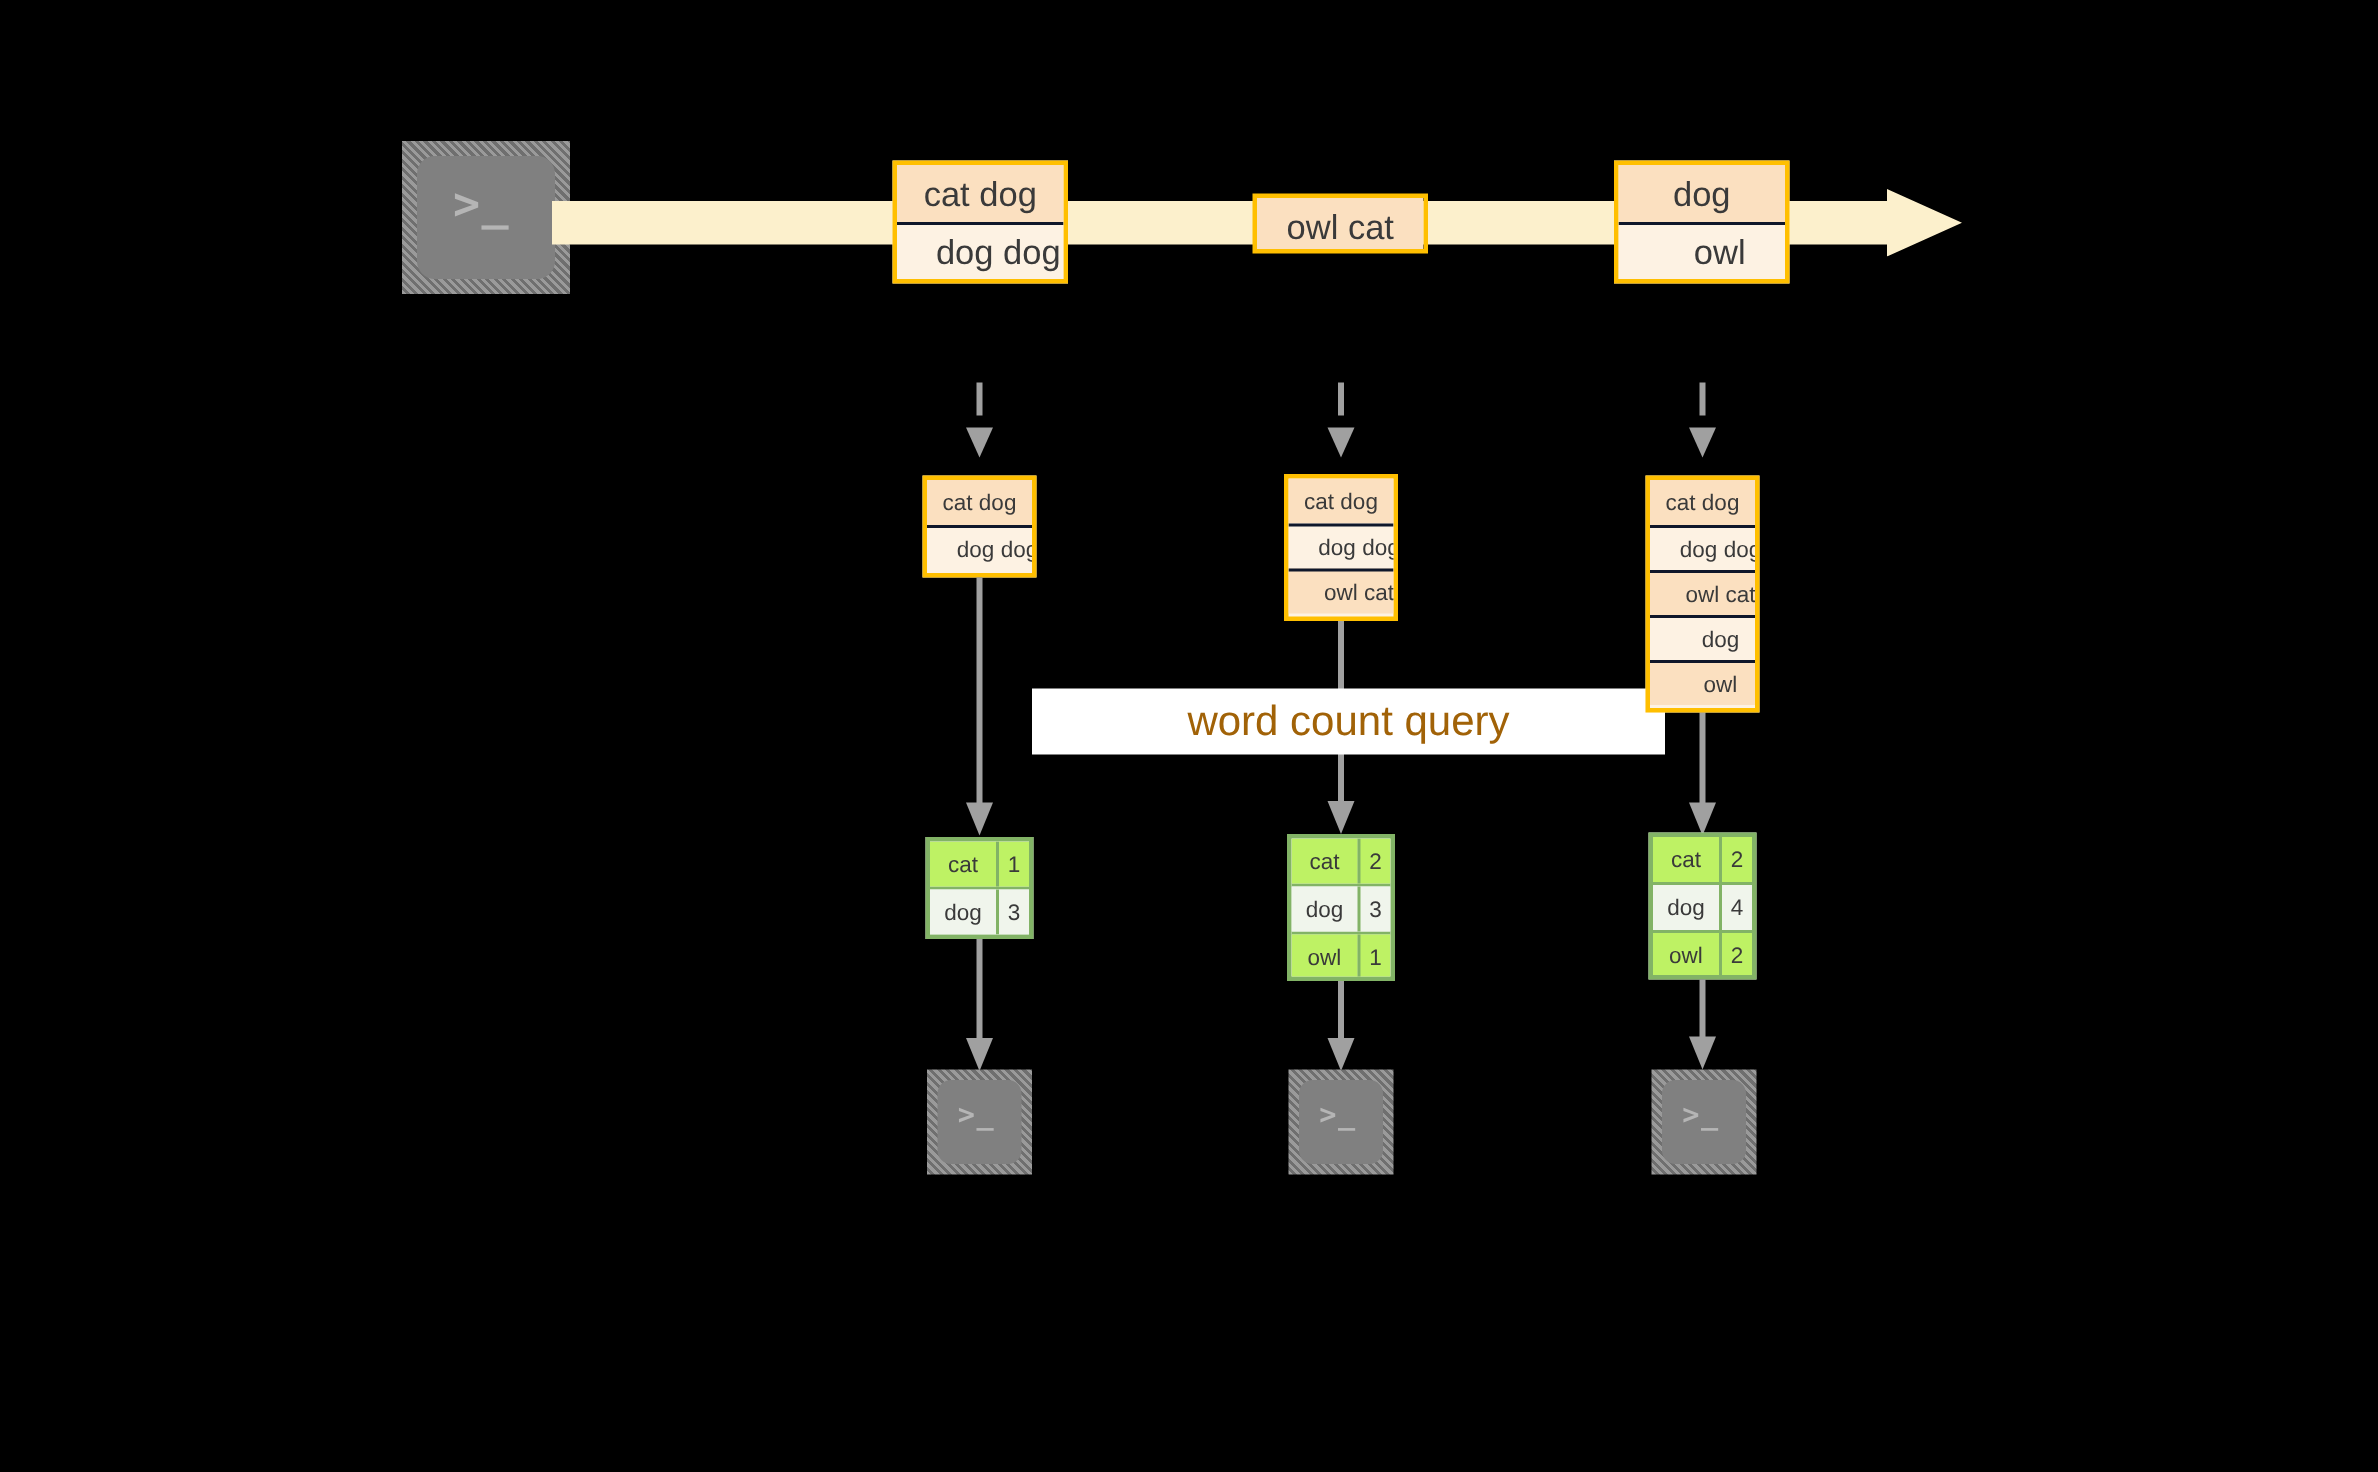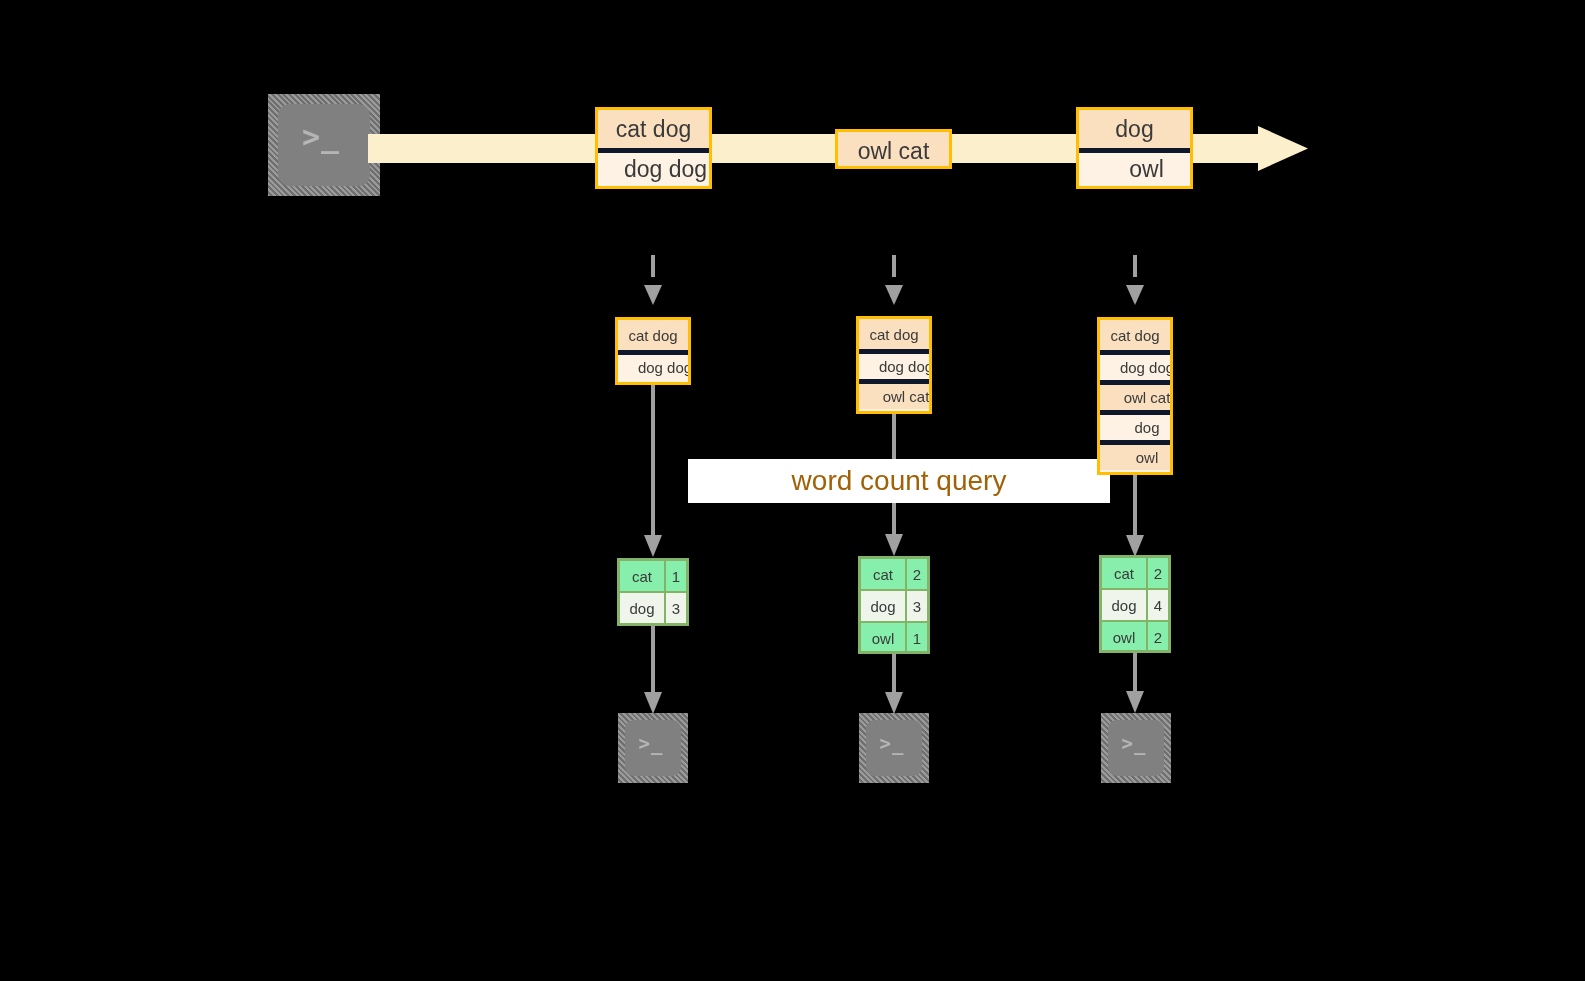--- a/index.html
+++ b/index.html
@@ -63,21 +63,21 @@
   .rec-row {
     box-sizing: border-box;
     display: flex;
     align-items: center;
     justify-content: center;
     white-space: nowrap;
     color: #3a3a3a;
   }
   .rec-row.shade-a { background: #FBE0C0; }
   .rec-row.shade-b { background: #FDF2E3; }
-  .rec-row + .rec-row { border-top: 5px solid #0f172a; padding-left: 24px; }
+  .rec-row + .rec-row { border-top: 2px solid #0f172a; padding-left: 24px; }
 
   
   .rec-box.top .rec-row { height: 38px; font-size: 23px; }
 
   
   .rec-box.stack .rec-row { height: 30px; font-size: 15px; }
 
   
   .res-table {
     position: absolute;
@@ -95,21 +95,21 @@
     box-sizing: border-box;
     display: flex;
     align-items: center;
     justify-content: center;
     font-size: 15px;
     color: #3a3a3a;
     white-space: nowrap;
   }
   .res-cell.word { flex: 0 0 44px; }
   .res-cell.count { flex: 1 1 auto; border-left: 2px solid #82B366; }
-  .res-row.shade-a .res-cell { background: #86efac; }
+  .res-row.shade-a .res-cell { background: #bef264; }
   .res-row.shade-b .res-cell { background: #F0F5EC; }
 
   
   .conn { position: absolute; }
   .conn svg { display: block; overflow: visible; }
 
   
   .query-band {
     position: absolute;
     left: 688px; top: 459px;

